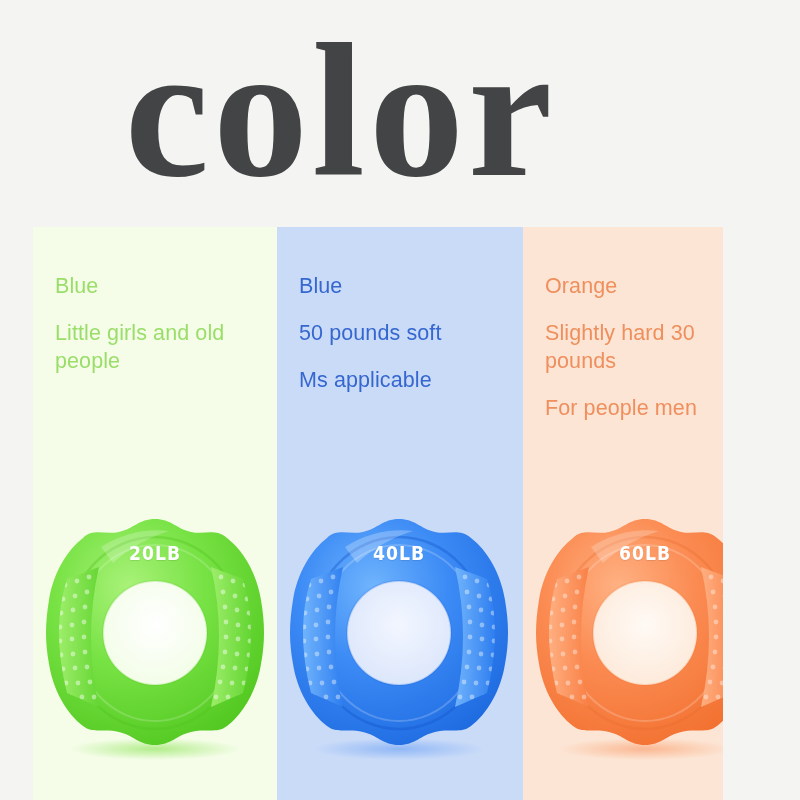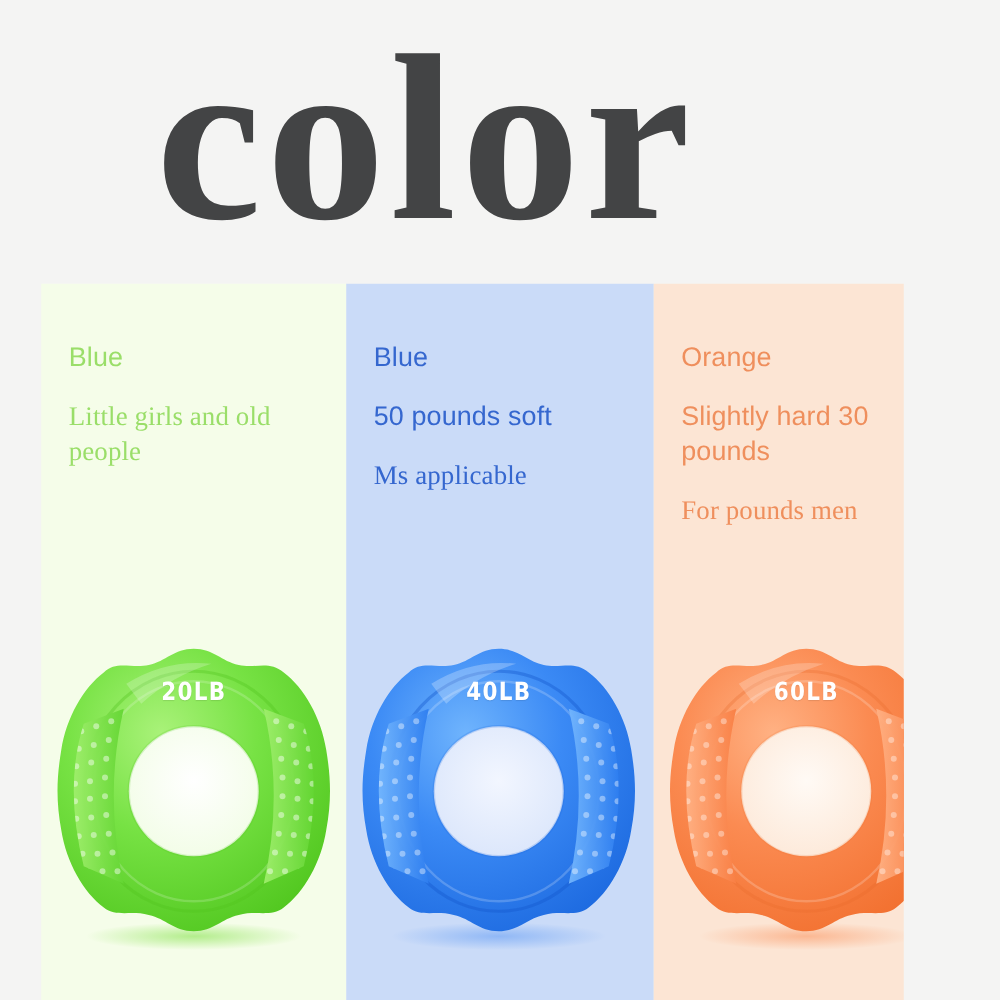--- a/index.html
+++ b/index.html
@@ -64,21 +64,21 @@
     top: 45px;
     width: 205px;
   }
   .p-line {
     font-size: 21.5px;
     line-height: 28px;
     margin-bottom: 19px;
     font-weight: 400;
     letter-spacing: 0.1px;
   }
-  .p-line:last-child { margin-bottom: 16px; font-family: Liberation Serif, serif; }
+  .p-line:last-child { margin-bottom: 16px; }
   .panel-green  .p-line { color: #9ade69; }
   .panel-blue   .p-line { color: #3567cf; }
   .panel-orange .p-line { color: #ef8f5d; }
 
   
   .ring-wrap {
     position: absolute;
     width: 236px;
     height: 250px;
     left: 4px;
@@ -350,21 +350,21 @@
           <circle cx="118" cy="122" r="52" fill="none" stroke="#1a64dc" stroke-opacity="0.20" stroke-width="2"></circle>
         </svg>
         <div class="lb-label">40LB</div>
       </div>
     </div>
 
     <div class="panel panel-orange">
       <div class="panel-text">
         <div class="p-line">Orange</div>
         <div class="p-line">Slightly hard 30 pounds</div>
-        <div class="p-line">For pounds men</div>
+        <div class="p-line">For people men</div>
       </div>
 
       <div class="ring-wrap">
         <svg class="ring-svg" viewBox="0 0 236 250" xmlns="http://www.w3.org/2000/svg">
           <defs>
             <radialGradient id="oBody" cx="38%" cy="30%" r="78%">
               <stop offset="0%" stop-color="#ffb183"></stop>
               <stop offset="45%" stop-color="#fb8b52"></stop>
               <stop offset="100%" stop-color="#f2702f"></stop>
             </radialGradient>

